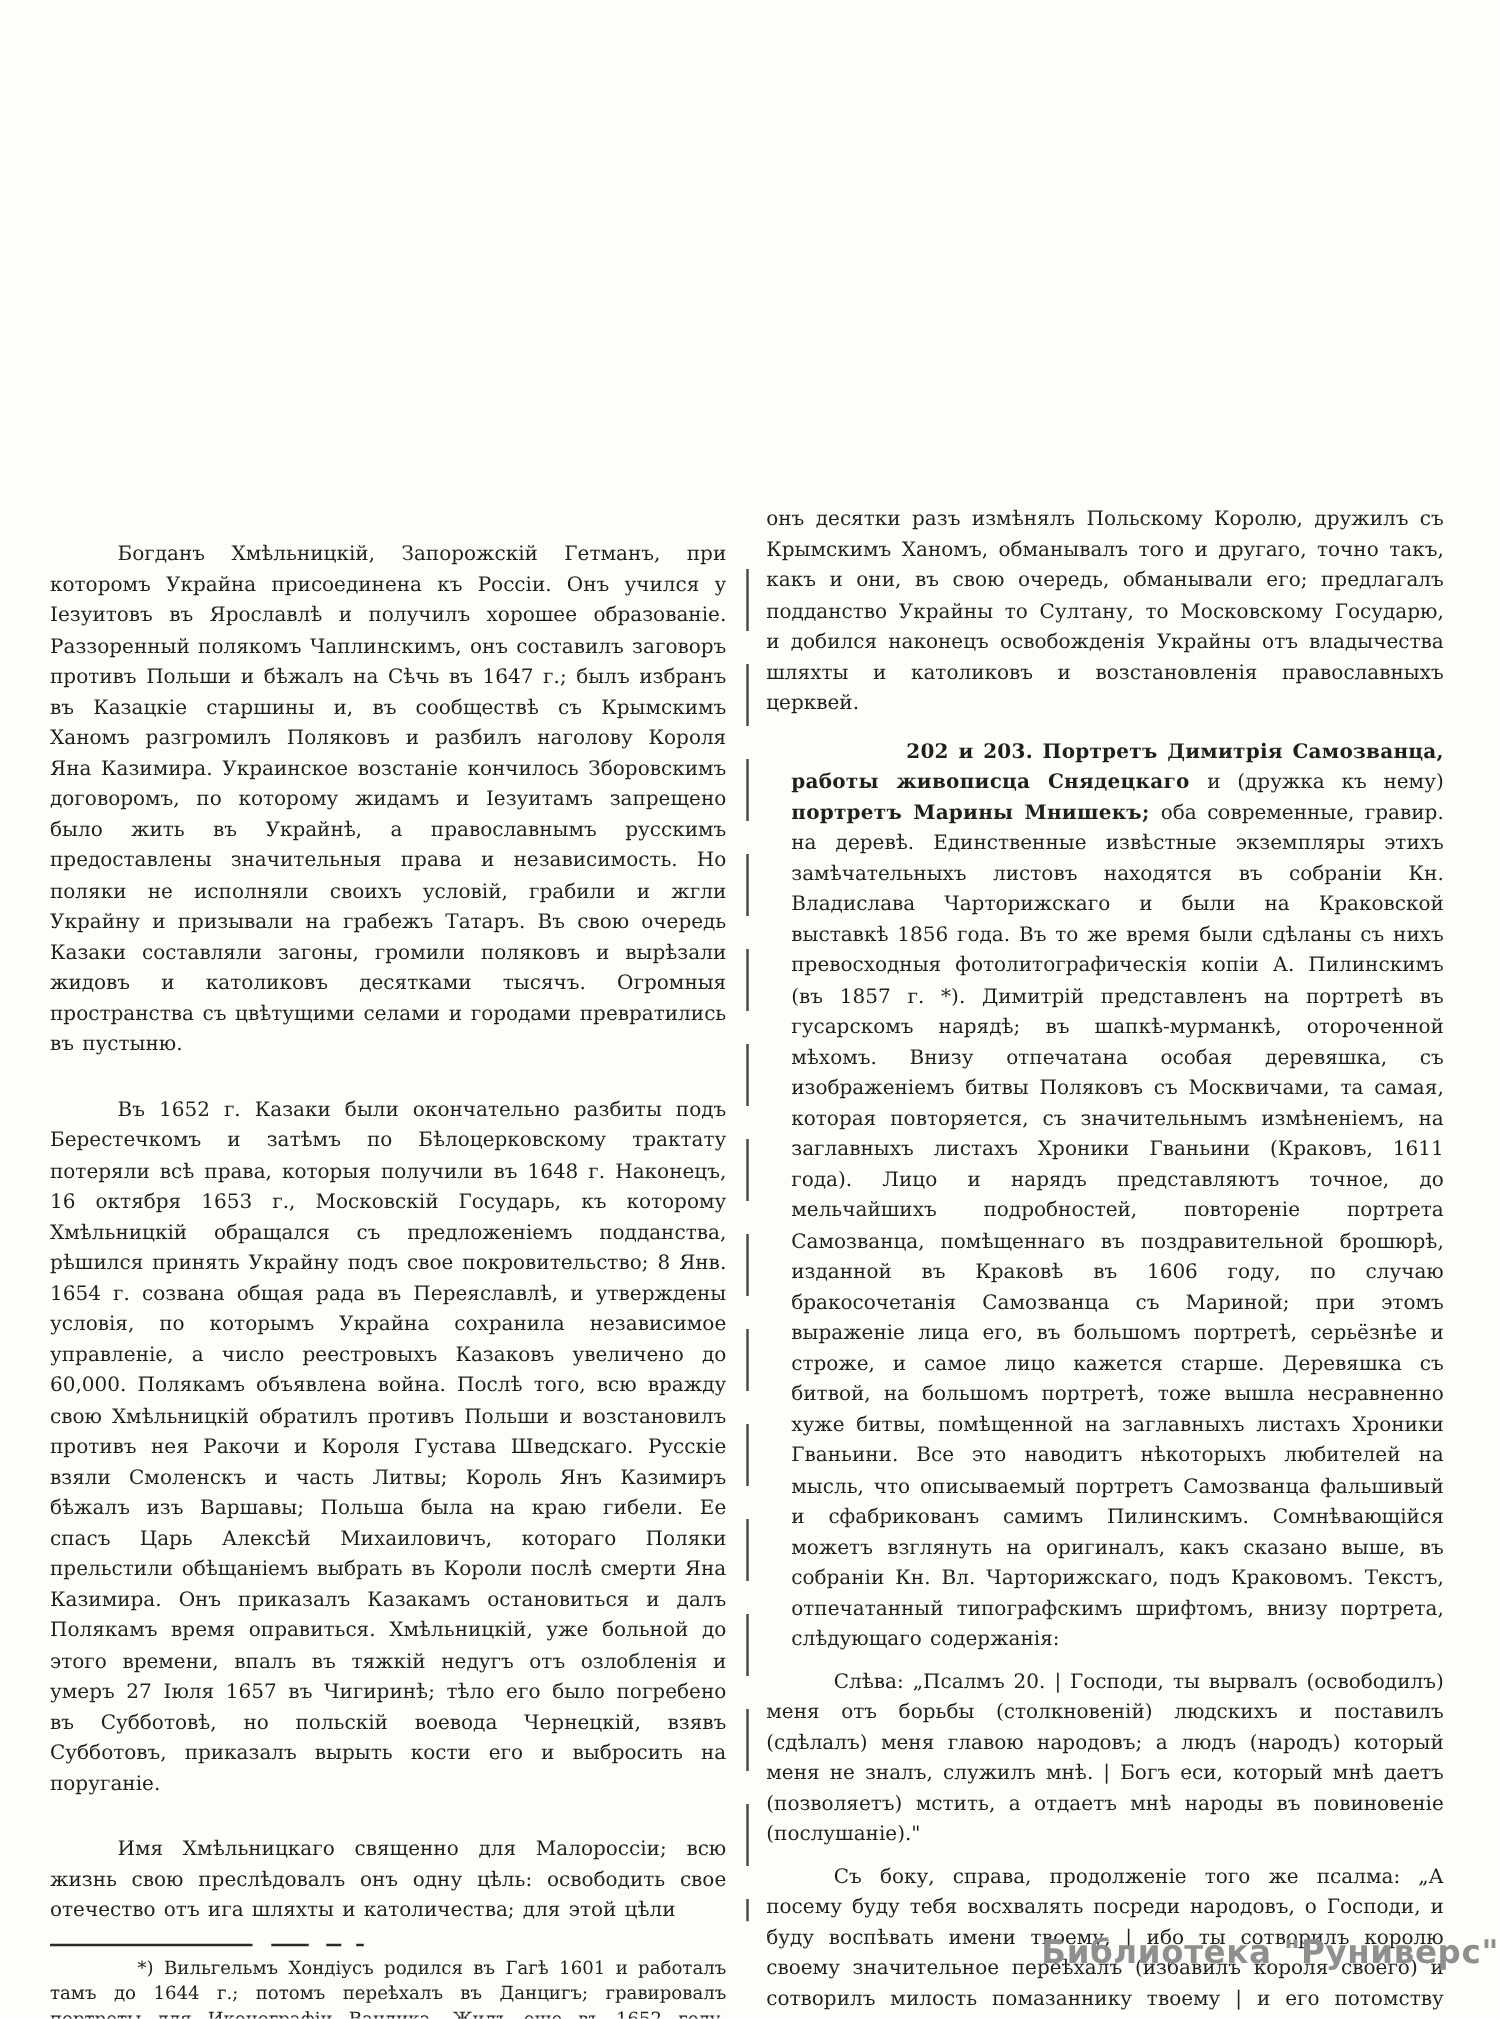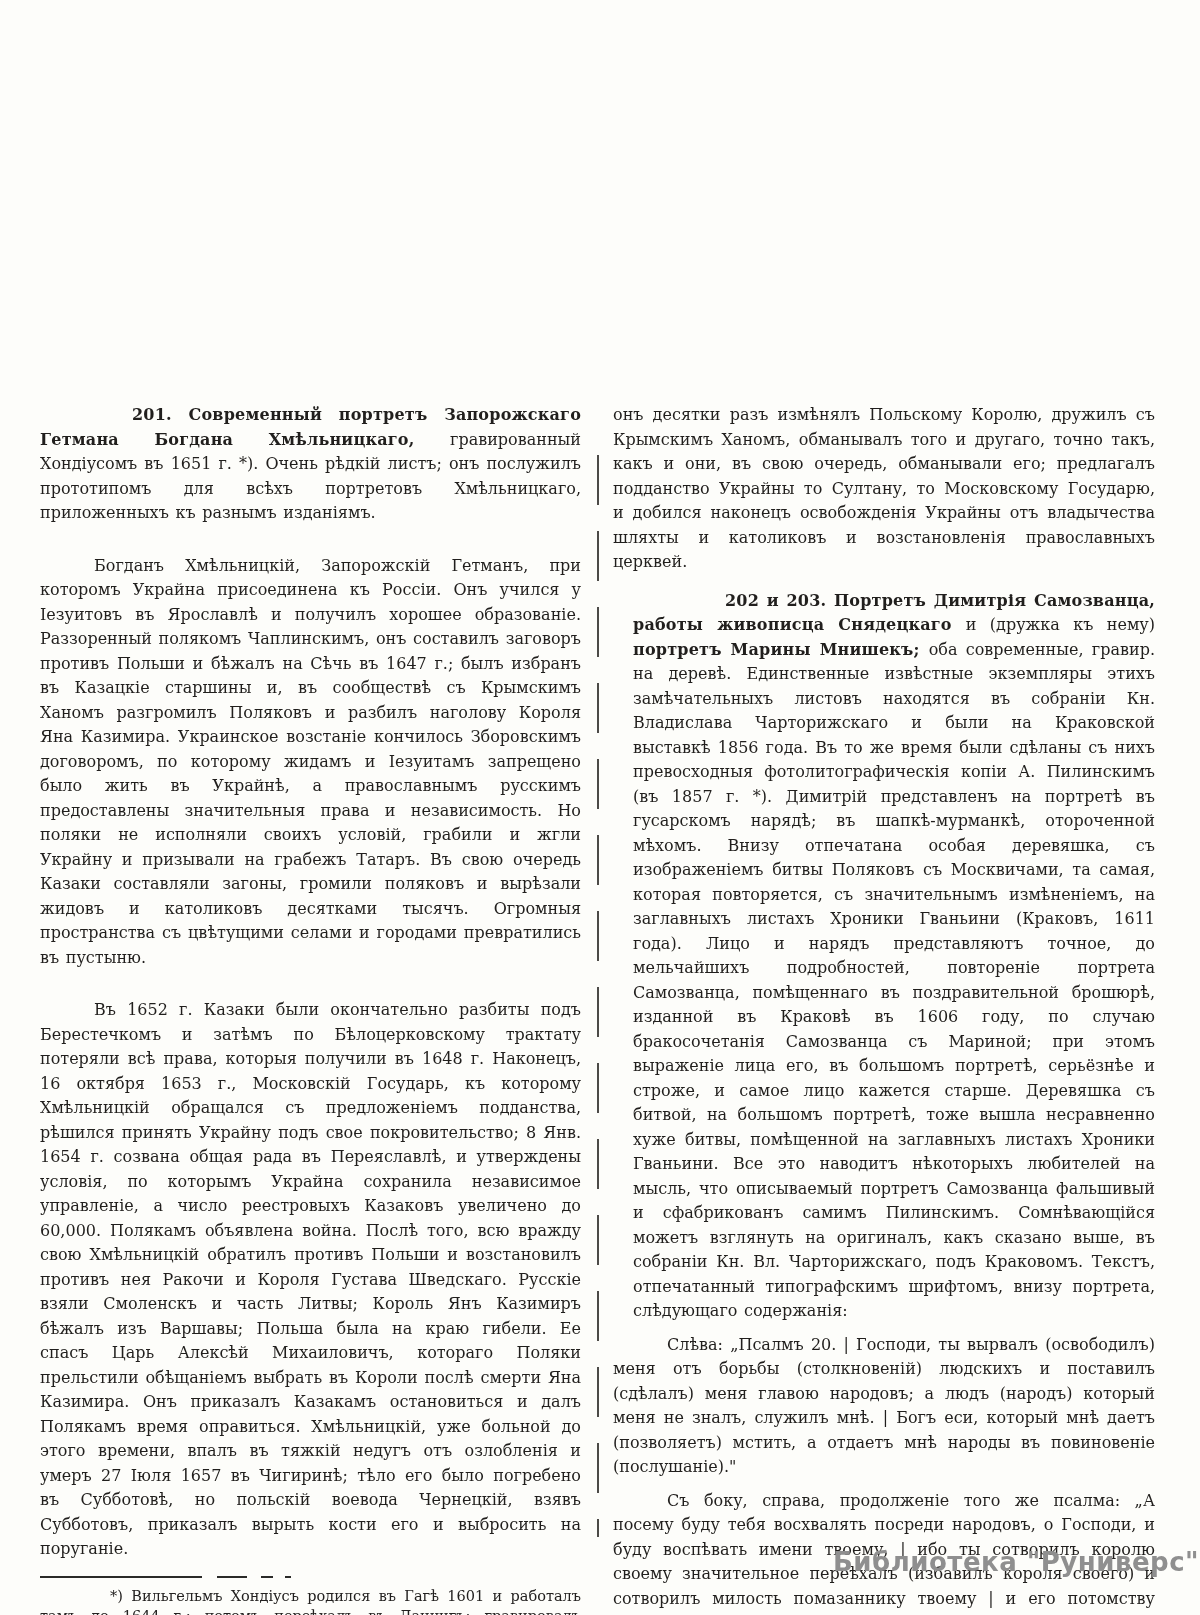--- a/index.html
+++ b/index.html
@@ -85,26 +85,26 @@
   }
 </style>
 </head>
 <body>
 
 <div class="page">
 
   <div class="text-block">
 
     <section class="col col-left">
-      <p class="bpara hindent"><span class="bold">201. Современный портретъ Запорожскаго Гетмана Богдана Хмѣльницкаго, </span><span>гравированный Хондіусомъ въ 1651 г. *). Очень рѣдкій листъ; онъ послужилъ прототипомъ для всѣхъ портретовъ Хмѣльницкаго, приложенныхъ къ разнымъ изданіямъ.</span></p>
 
       <p class="bpara indent">Богданъ Хмѣльницкій, Запорожскій Гетманъ, при которомъ Украйна присоединена къ Россіи. Онъ учился у Іезуитовъ въ Ярославлѣ и получилъ хорошее образованіе. Раззоренный полякомъ Чаплинскимъ, онъ составилъ заговоръ противъ Польши и бѣжалъ на Сѣчь въ 1647 г.; былъ избранъ въ Казацкіе старшины и, въ сообществѣ съ Крымскимъ Ханомъ разгромилъ Поляковъ и разбилъ наголову Короля Яна Казимира. Украинское возстаніе кончилось Зборовскимъ договоромъ, по которому жидамъ и Іезуитамъ запрещено было жить въ Украйнѣ, а православнымъ русскимъ предоставлены значительныя права и независимость. Но поляки не исполняли своихъ условій, грабили и жгли Украйну и призывали на грабежъ Татаръ. Въ свою очередь Казаки составляли загоны, громили поляковъ и вырѣзали жидовъ и католиковъ десятками тысячъ. Огромныя пространства съ цвѣтущими селами и городами превратились въ пустыню.</p>
 
       <p class="bpara indent">Въ 1652 г. Казаки были окончательно разбиты подъ Берестечкомъ и затѣмъ по Бѣлоцерковскому трактату потеряли всѣ права, которыя получили въ 1648 г. Наконецъ, 16 октября 1653 г., Московскій Государь, къ которому Хмѣльницкій обращался съ предложеніемъ подданства, рѣшился принять Украйну подъ свое покровительство; 8 Янв. 1654 г. созвана общая рада въ Переяславлѣ, и утверждены условія, по которымъ Украйна сохранила независимое управленіе, а число реестровыхъ Казаковъ увеличено до 60,000. Полякамъ объявлена война. Послѣ того, всю вражду свою Хмѣльницкій обратилъ противъ Польши и возстановилъ противъ нея Ракочи и Короля Густава Шведскаго. Русскіе взяли Смоленскъ и часть Литвы; Король Янъ Казимиръ бѣжалъ изъ Варшавы; Польша была на краю гибели. Ее спасъ Царь Алексѣй Михаиловичъ, котораго Поляки прельстили обѣщаніемъ выбрать въ Короли послѣ смерти Яна Казимира. Онъ приказалъ Казакамъ остановиться и далъ Полякамъ время оправиться. Хмѣльницкій, уже больной до этого времени, впалъ въ тяжкій недугъ отъ озлобленія и умеръ 27 Іюля 1657 въ Чигиринѣ; тѣло его было погребено въ Субботовѣ, но польскій воевода Чернецкій, взявъ Субботовъ, приказалъ вырыть кости его и выбросить на поруганіе.</p>
 
+      <p class="bpara indent">Имя Хмѣльницкаго священно для Малороссіи; всю жизнь свою преслѣдовалъ онъ одну цѣль: освободить свое отечество отъ ига шляхты и католичества; для этой цѣли</p>
 
       <div class="fnsep fnsep-left">
         <i class="seg"></i>
         <i class="seg"></i>
         <i class="seg"></i>
         <i class="seg"></i>
       </div>
 
       <p class="fnote fn-indent-left">*) Вильгельмъ Хондіусъ родился въ Гагѣ 1601 и работалъ тамъ до 1644 г.; потомъ переѣхалъ въ Данцигъ; гравировалъ портреты для Иконографіи Вандика. Жилъ еще въ 1652 году. (Nagler KL.). Портретъ Ходкевича гравированъ имъ въ Данцигѣ 1652.</p>
     </section>

